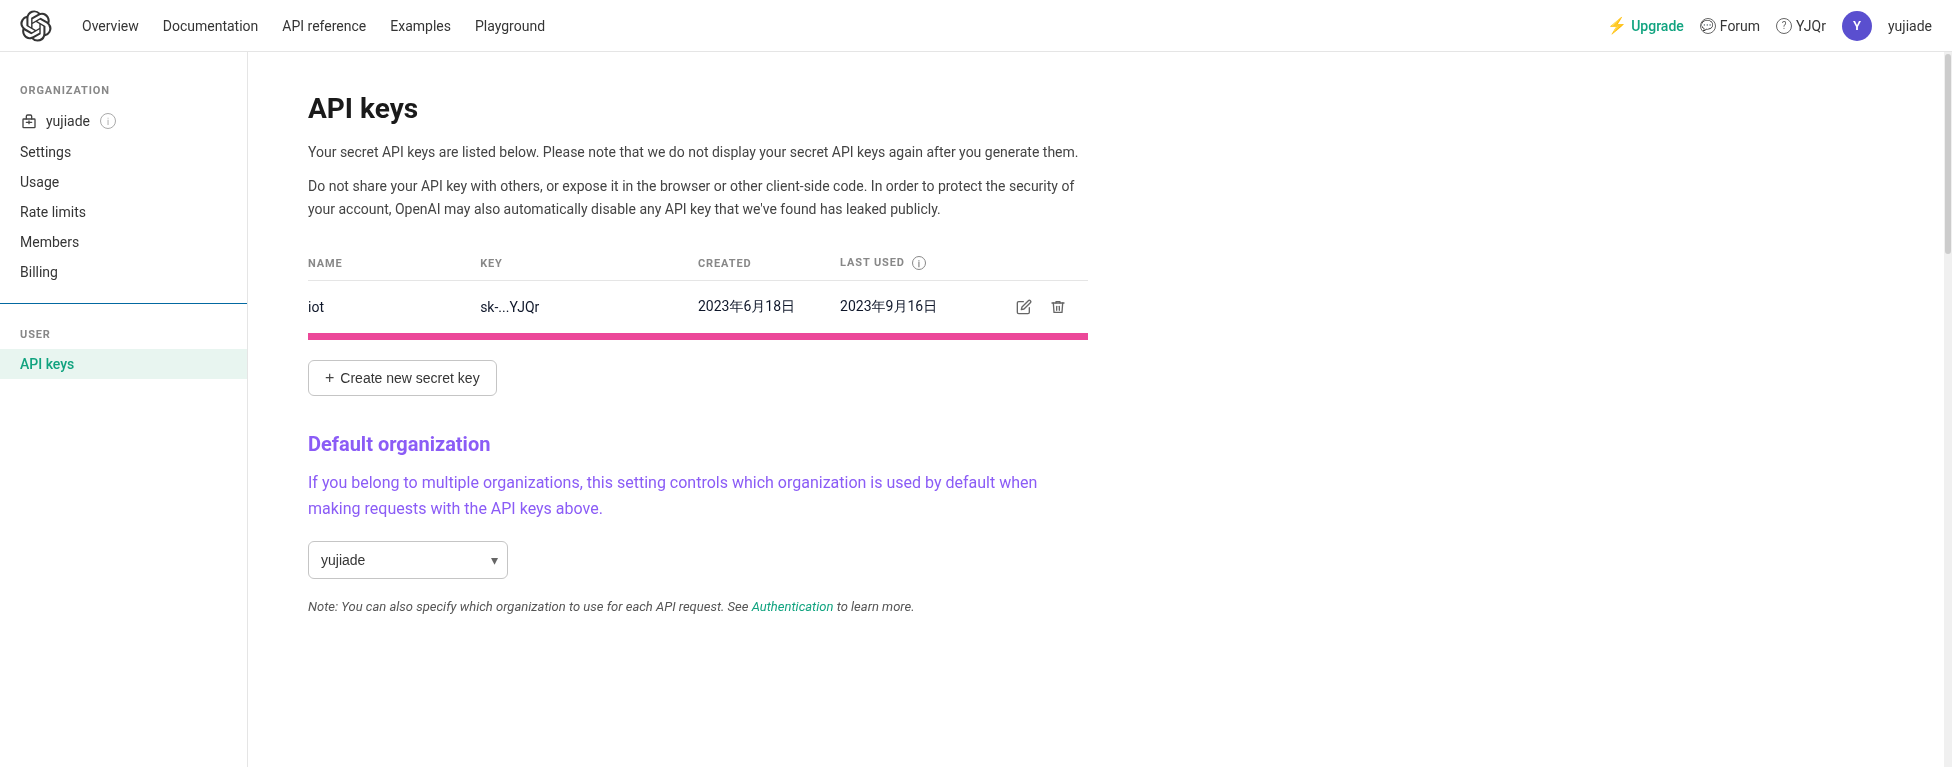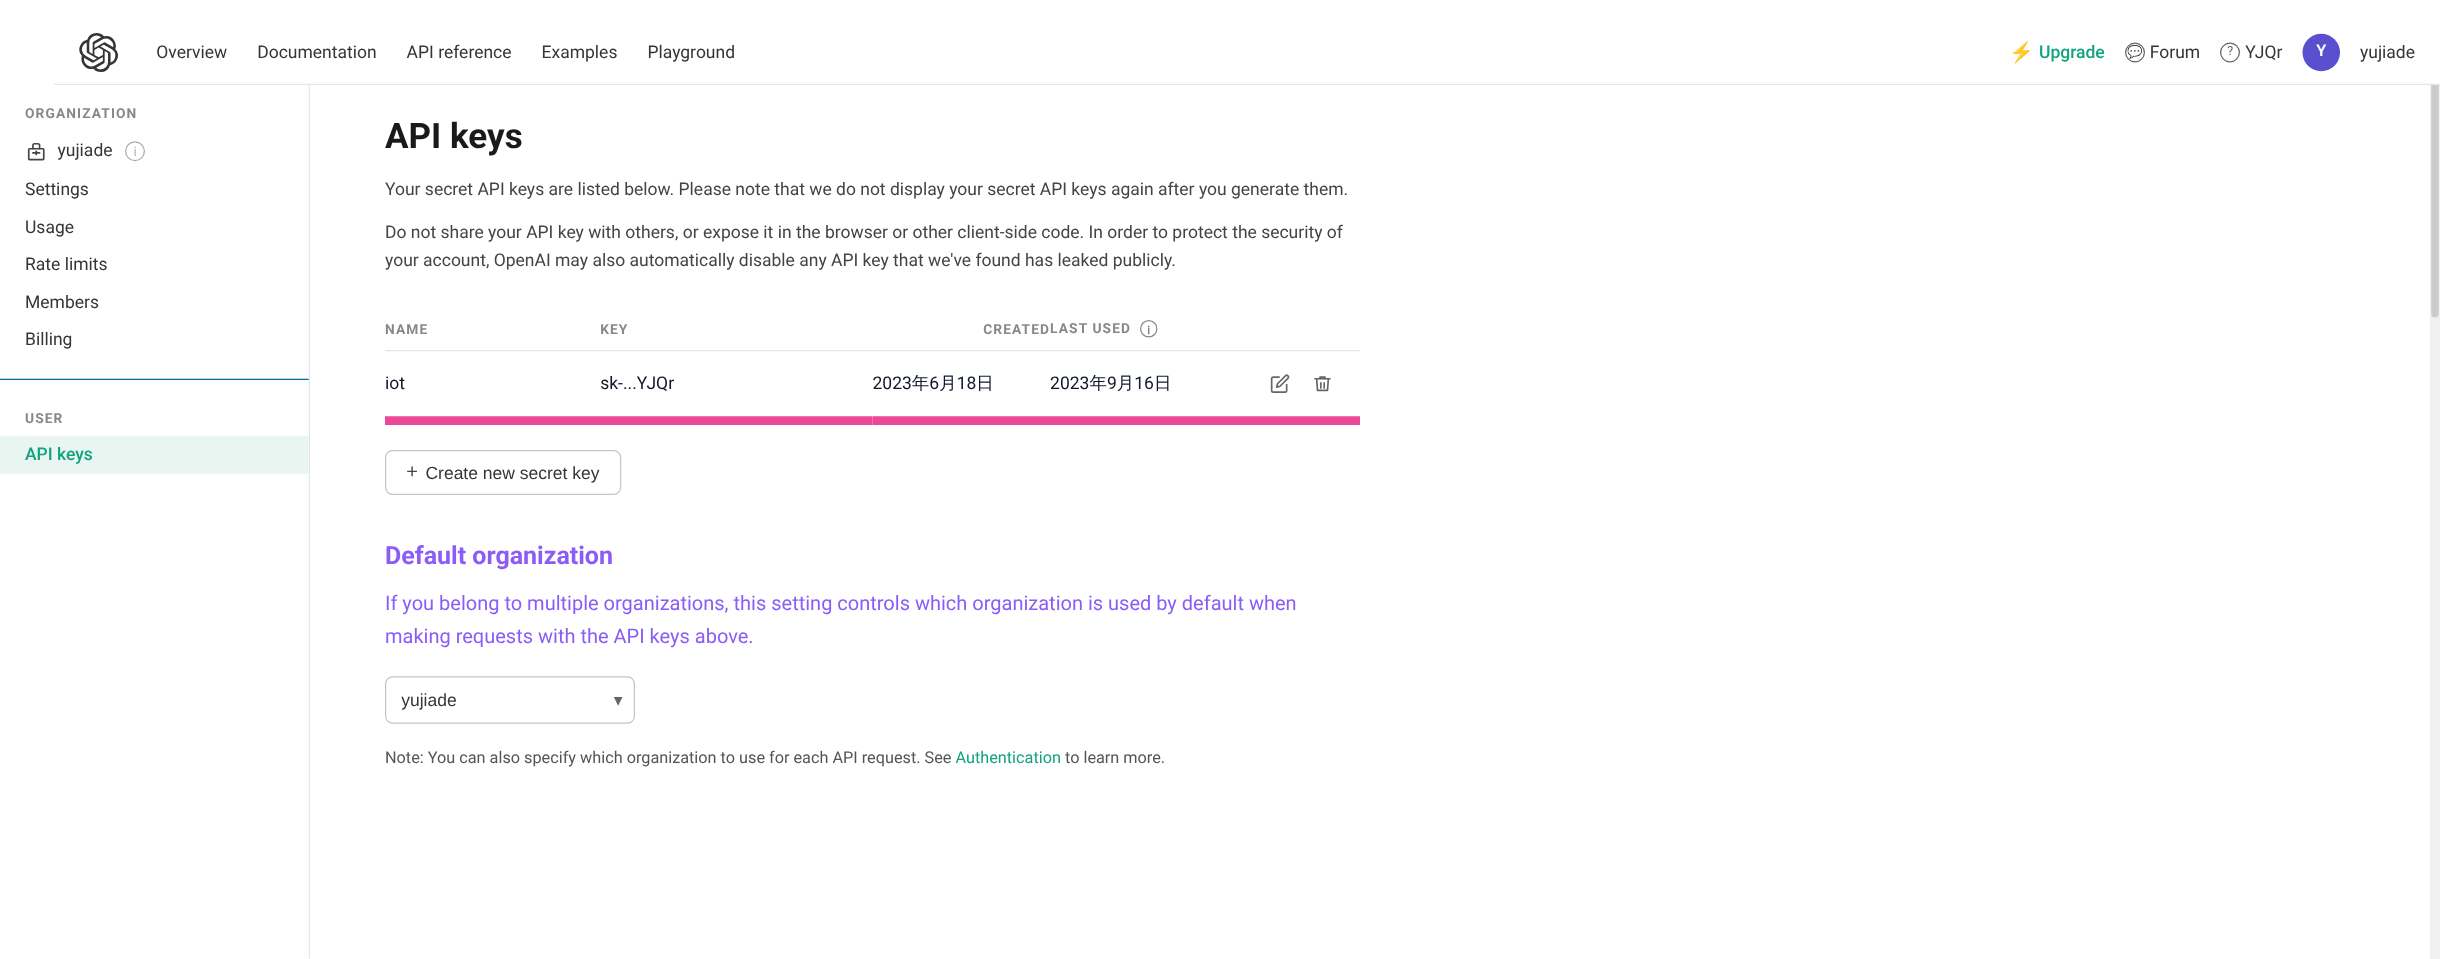--- a/index.html
+++ b/index.html
@@ -6,24 +6,23 @@
     body { font-family: -apple-system, BlinkMacSystemFont, 'Segoe UI', Roboto, sans-serif; font-size: 14px; color: #353535; background: #fff; }
 
     
     .navbar {
       display: flex;
       align-items: center;
       height: 52px;
       border-bottom: 1px solid #e5e5e5;
       padding: 0 20px;
       position: fixed;
-      top: 16px; left: 0; right: 0;
+      top: 0; left: 0; right: 0;
       background: #fff;
       z-index: 100;
-      margin-left: 43px;
     }
     .navbar-logo {
       width: 32px;
       height: 32px;
       margin-right: 20px;
       flex-shrink: 0;
     }
     .navbar-nav {
       display: flex;
       align-items: center;
@@ -272,20 +271,21 @@
       top: 50%;
       transform: translateY(-50%);
       pointer-events: none;
       color: #666;
     }
     .note-text {
       font-size: 13px;
       color: #555;
       margin-top: 18px;
       line-height: 1.6;
+      font-style: italic;
     }
     .auth-link {
       color: #10a37f;
       text-decoration: none;
     }
 
     
     .info-icon-sm {
       display: inline-flex;
       align-items: center;
@@ -398,21 +398,21 @@
 
     <p class="description-text">Your secret API keys are listed below. Please note that we do not display your secret API keys again after you generate them.</p>
     <p class="warning-text">Do not share your API key with others, or expose it in the browser or other client-side code. In order to protect the security of your account, OpenAI may also automatically disable any API key that we've found has leaked publicly.</p>
 
     
     <table class="keys-table">
       <thead>
         <tr>
           <th style="width:200px;">NAME</th>
           <th style="width:250px;">KEY</th>
-          <th style="width:160px;text-align:right;">CREATED</th>
+          <th style="width:160px;">CREATED</th>
           <th style="width:200px;">
             <span>LAST USED</span>
             <span class="info-icon-sm">ℹ</span>
           </th>
           <th style="width:80px;"></th>
         </tr>
       </thead>
       <tbody>
         <tr>
           <td>iot</td>

